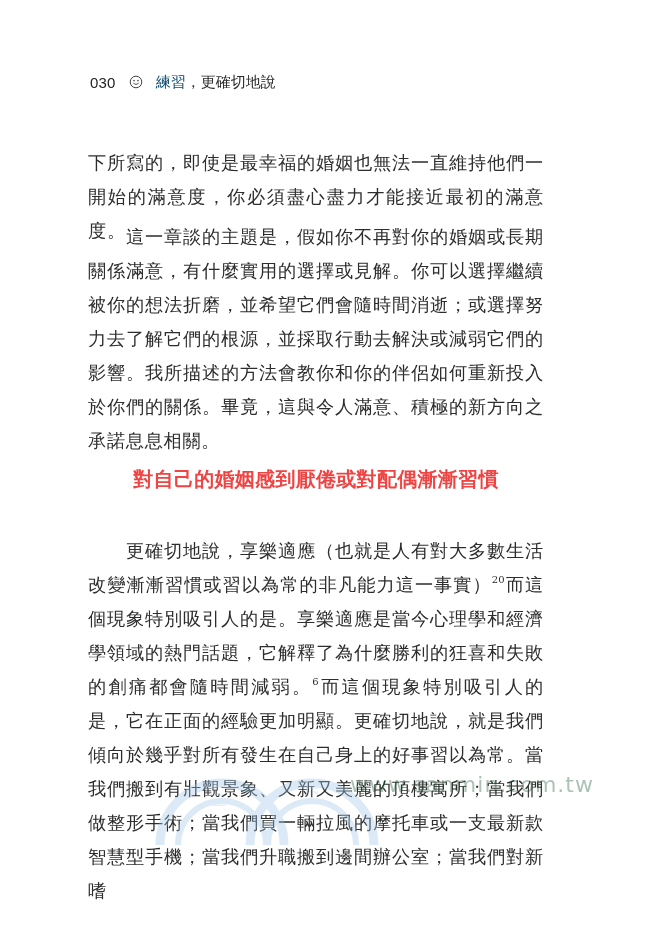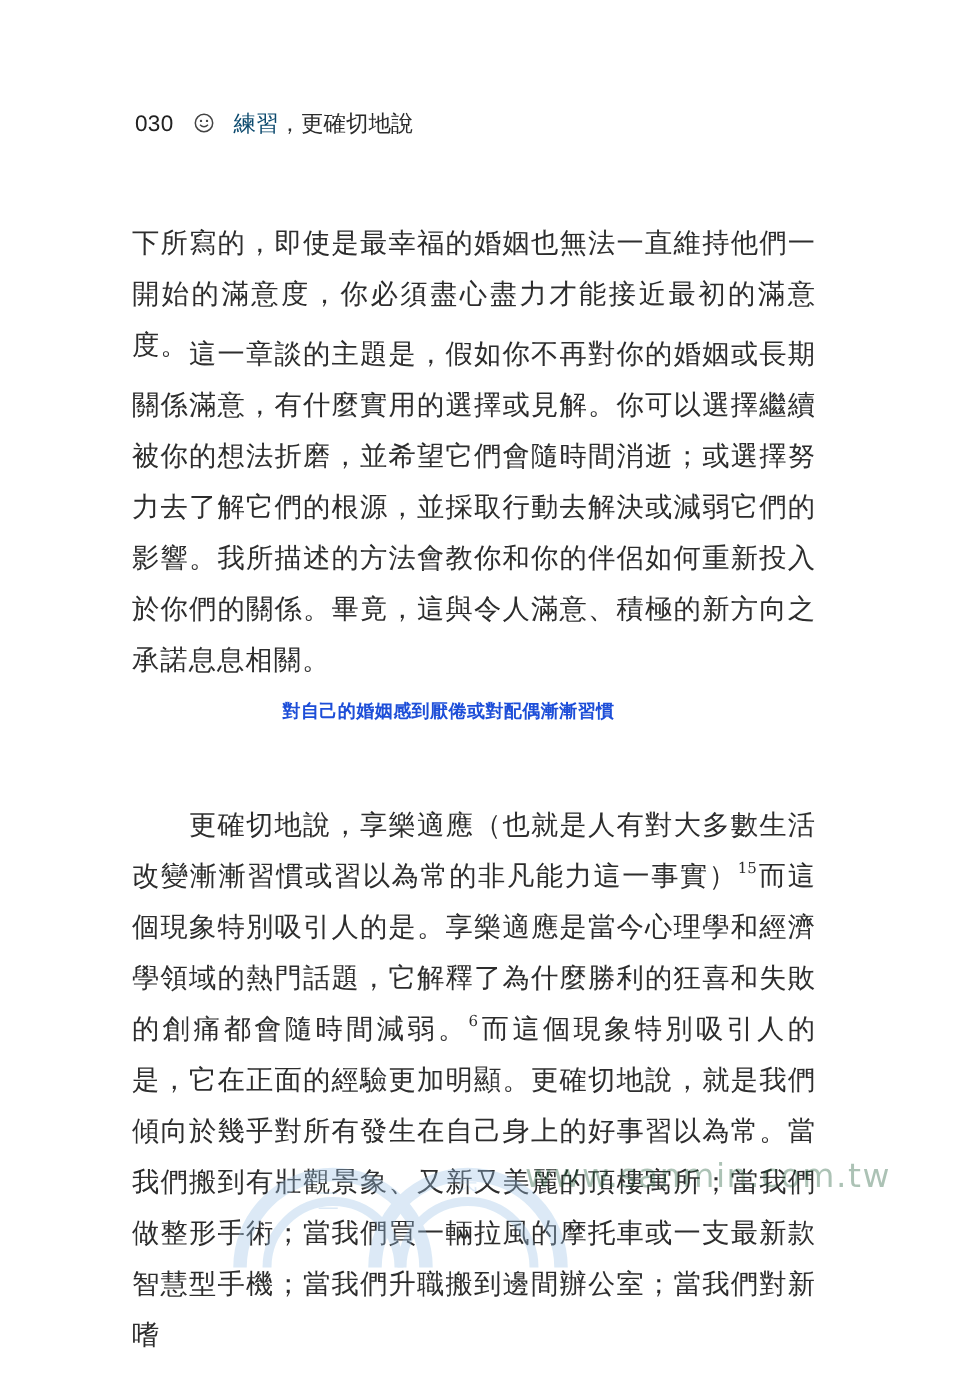--- a/index.html
+++ b/index.html
@@ -62,29 +62,29 @@
       margin: 0;
     }
     .body-text p.indent {
       text-indent: 38px;
     }
     .block-1 { top: 146px; }
     .block-2 { top: 220px; }
     .block-3 { top: 534px; }
     .section-heading {
       position: absolute;
-      left: 71px;
+      left: 88px;
       width: 456px;
       top: 466px;
       text-align: center;
       font-family: "DejaVu Sans", "Liberation Sans", sans-serif;
       font-weight: bold;
-      font-size: 12px;
+      font-size: 20px;
       letter-spacing: 0.3px;
-      color: #1d4ed8;
+      color: #ef4444;
     }
     sup.fn {
       font-size: 10px;
       vertical-align: 8px;
       line-height: 0;
       letter-spacing: 0;
       margin-right: 1px;
     }
     .watermark {
       position: absolute;
@@ -148,21 +148,21 @@
     <p class="indent">這一章談的主題是，假如你不再對你的婚姻或長期關係滿意，有什麼實用的選擇或見解。你可以選擇繼續被你的想法折磨，並希望它們會隨時間消逝；或選擇努力去了解它們的根源，並採取行動去解決或減弱它們的影響。我所描述的方法會教你和你的伴侶如何重新投入於你們的關係。畢竟，這與令人滿意、積極的新方向之承諾息息相關。</p>
   </div>
 
   <div class="body-text block-1">
     <p>下所寫的，即使是最幸福的婚姻也無法一直維持他們一開始的滿意度，你必須盡心盡力才能接近最初的滿意度。</p>
   </div>
 
   <div class="section-heading">對自己的婚姻感到厭倦或對配偶漸漸習慣</div>
 
   <div class="body-text block-3">
-    <p class="indent"><span>更確切地說，享樂適應（也就是人有對大多數生活改變漸漸習慣或習以為常的非凡能力這一事實）</span><sup class="fn">15</sup><span>而這個現象特別吸引人的是。享樂適應是當今心理學和經濟學領域的熱門話題，它解釋了為什麼勝利的狂喜和失敗的創痛都會隨時間減弱。</span><sup class="fn">6</sup><span>而這個現象特別吸引人的是，它在正面的經驗更加明顯。更確切地說，就是我們傾向於幾乎對所有發生在自己身上的好事習以為常。當我們搬到有壯觀景象、又新又美麗的頂樓寓所；當我們做整形手術；當我們買一輛拉風的摩托車或一支最新款智慧型手機；當我們升職搬到邊間辦公室；當我們對新嗜</span></p>
+    <p class="indent"><span>更確切地說，享樂適應（也就是人有對大多數生活改變漸漸習慣或習以為常的非凡能力這一事實）</span><sup class="fn">20</sup><span>而這個現象特別吸引人的是。享樂適應是當今心理學和經濟學領域的熱門話題，它解釋了為什麼勝利的狂喜和失敗的創痛都會隨時間減弱。</span><sup class="fn">6</sup><span>而這個現象特別吸引人的是，它在正面的經驗更加明顯。更確切地說，就是我們傾向於幾乎對所有發生在自己身上的好事習以為常。當我們搬到有壯觀景象、又新又美麗的頂樓寓所；當我們做整形手術；當我們買一輛拉風的摩托車或一支最新款智慧型手機；當我們升職搬到邊間辦公室；當我們對新嗜</span></p>
   </div>
 
   <div class="watermark">
     <svg class="wm-arcs" width="240" height="110" viewBox="0 0 240 110">
       <path d="M10 105 A62 62 0 0 1 134 105" fill="none" stroke="#9cc3e6" stroke-width="9"></path>
       <path d="M28 105 A44 44 0 0 1 116 105" fill="none" stroke="#9cc3e6" stroke-width="6"></path>
       <path d="M100 105 A62 62 0 0 1 224 105" fill="none" stroke="#9cc3e6" stroke-width="9"></path>
       <path d="M118 105 A44 44 0 0 1 206 105" fill="none" stroke="#9cc3e6" stroke-width="6"></path>
     </svg>
     <span class="wm-char" style="left:62px; top:62px;">三</span>

